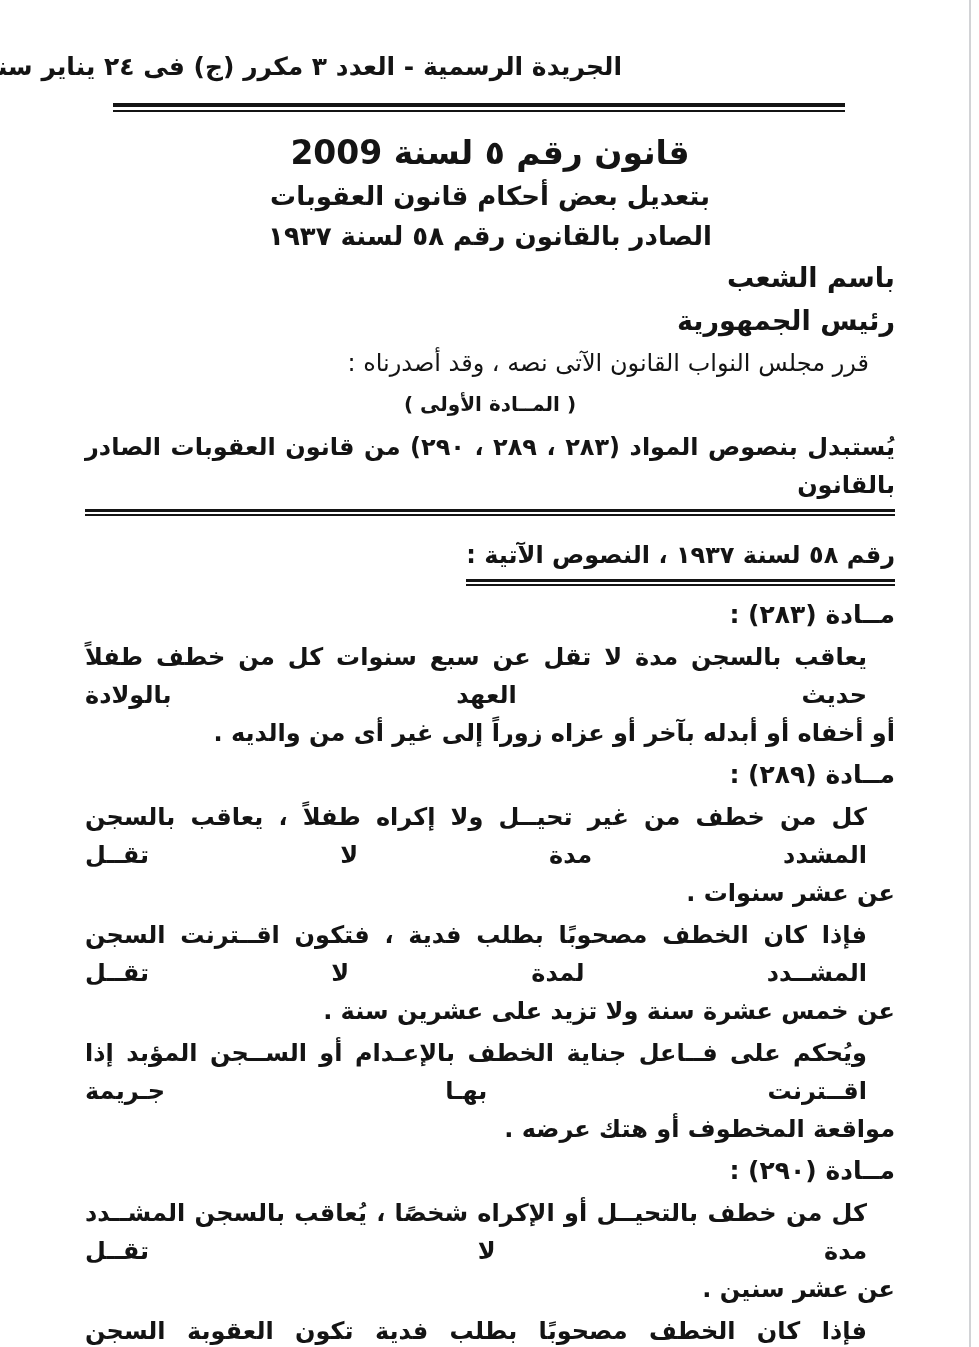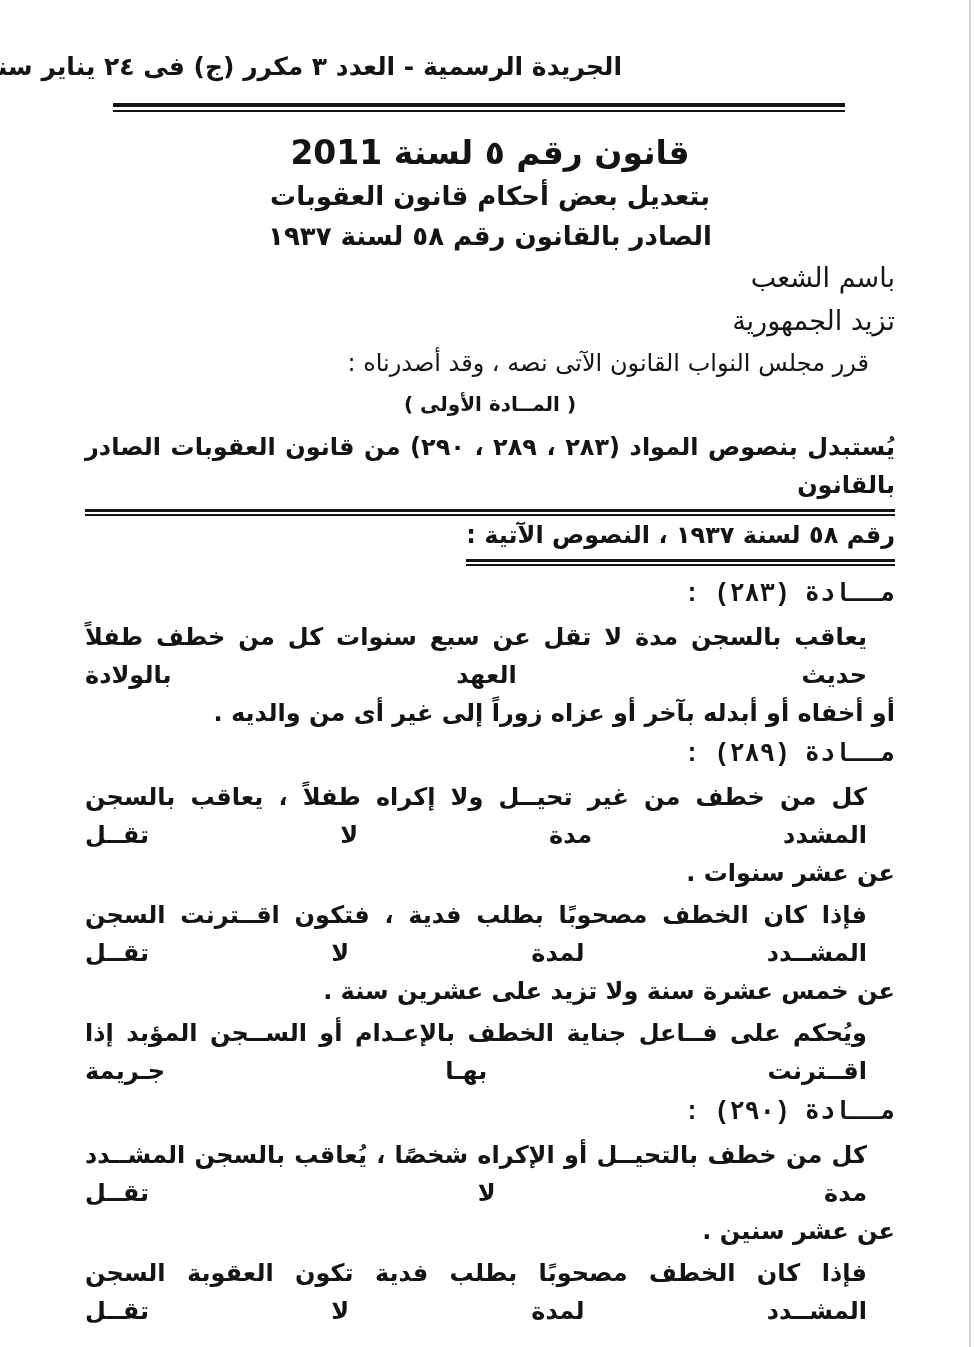--- a/index.html
+++ b/index.html
@@ -48,81 +48,80 @@
   
   .main {
     position: absolute;
     right: 84px;
     left: 85px;
     top: 130px;
     direction: rtl;
   }
   .law-title   { font-size: 33px; font-weight: bold; line-height: 46px; text-align: center; }
   .law-sub     { font-size: 26px; font-weight: bold; line-height: 40px; text-align: center; }
-  .bold-line   { font-size: 27px; font-weight: normal; line-height: 43px; text-align: right; }
+  .bold-line   { font-size: 27px; font-weight: bold; line-height: 43px; text-align: right; }
   .decree-line { font-size: 24px; font-weight: normal; line-height: 42px; text-align: right; padding-right: 26px; }
   .first-article-head { font-size: 20px; font-weight: bold; line-height: 40px; text-align: center; }
   .body-line {
     font-size: 24px;
     font-weight: bold;
     line-height: 38px;
     text-align: right;
   }
   .fill {
     text-align: justify;
     text-align-last: justify;
   }
   .indent { padding-right: 28px; }
   .mada-head {
     font-size: 25px;
     font-weight: bold;
     line-height: 38px;
     margin-top: 4px;
-    font-family: Liberation Mono, monospace;
   }
   .para { margin-top: 4px; }
   
   .u-dbl {
     border-bottom: 3px solid #141414;
     padding-bottom: 5px;
     position: relative;
   }
   .u-dbl::after {
     content: "";
     position: absolute;
     right: 0; left: 0; bottom: -7px;
     height: 2px;
     background: #141414;
   }
-  .u-line1 { margin-top: 4px; margin-bottom: 4px; }
+  .u-line1 { margin-top: 4px; margin-bottom: 24px; }
   .u-line2-wrap { margin-bottom: 14px; text-align: right; line-height: 38px; }
   .u-inline { display: inline-block; font-size: 24px; font-weight: bold; line-height: 38px; }
 </style>
 </head>
 <body>
 
 <div class="page">
 
   <div class="edge-line"></div>
 
   <div class="header-row">
     <span>الجريدة الرسمية - العدد ٣ مكرر (ج) فى ٢٤ يناير سنة ٢٠١٨</span>
 
   </div>
 
   <div class="rule-double"></div>
 
   <div class="main">
 
-    <div class="law-title">قانون رقم ٥ لسنة 2011</div>
+    <div class="law-title">قانون رقم ٥ لسنة 2009</div>
     <div class="law-sub">بتعديل بعض أحكام قانون العقوبات</div>
     <div class="law-sub">الصادر بالقانون رقم ٥٨ لسنة ١٩٣٧</div>
 
     <div class="bold-line">باسم الشعب</div>
-    <div class="bold-line">تزيد الجمهورية</div>
+    <div class="bold-line">رئيس الجمهورية</div>
     <div class="decree-line">قرر مجلس النواب القانون الآتى نصه ، وقد أصدرناه :</div>
 
     <div class="first-article-head">( المــادة الأولى )</div>
 
     <div class="body-line fill u-dbl u-line1">يُستبدل بنصوص المواد (٢٨٣ ، ٢٨٩ ، ٢٩٠) من قانون العقوبات الصادر بالقانون</div>
     <div class="u-line2-wrap">
       <span class="u-inline u-dbl">رقم ٥٨ لسنة ١٩٣٧ ، النصوص الآتية :</span>
     </div>
 
     <div class="mada-head">مــادة (٢٨٣) :</div>
@@ -135,20 +134,21 @@
     <div class="para">
       <div class="body-line fill indent">كل من خطف من غير تحيــل ولا إكراه طفلاً ، يعاقب بالسجن المشدد مدة لا تقــل</div>
       <div class="body-line">عن عشر سنوات .</div>
     </div>
     <div class="para">
       <div class="body-line fill indent">فإذا كان الخطف مصحوبًا بطلب فدية ، فتكون اقــترنت السجن المشــدد لمدة لا تقــل</div>
       <div class="body-line">عن خمس عشرة سنة ولا تزيد على عشرين سنة .</div>
     </div>
     <div class="para">
       <div class="body-line fill indent">ويُحكم على فــاعل جناية الخطف بالإعـدام أو الســجن المؤبد إذا اقــترنت بهـا جـريمة</div>
+      <div class="body-line">مواقعة المخطوف أو هتك عرضه .</div>
     </div>
 
     <div class="mada-head">مــادة (٢٩٠) :</div>
     <div class="para">
       <div class="body-line fill indent">كل من خطف بالتحيــل أو الإكراه شخصًا ، يُعاقب بالسجن المشــدد مدة لا تقــل</div>
       <div class="body-line">عن عشر سنين .</div>
     </div>
     <div class="para">
       <div class="body-line fill indent">فإذا كان الخطف مصحوبًا بطلب فدية تكون العقوبة السجن المشــدد لمدة لا تقــل</div>
 

